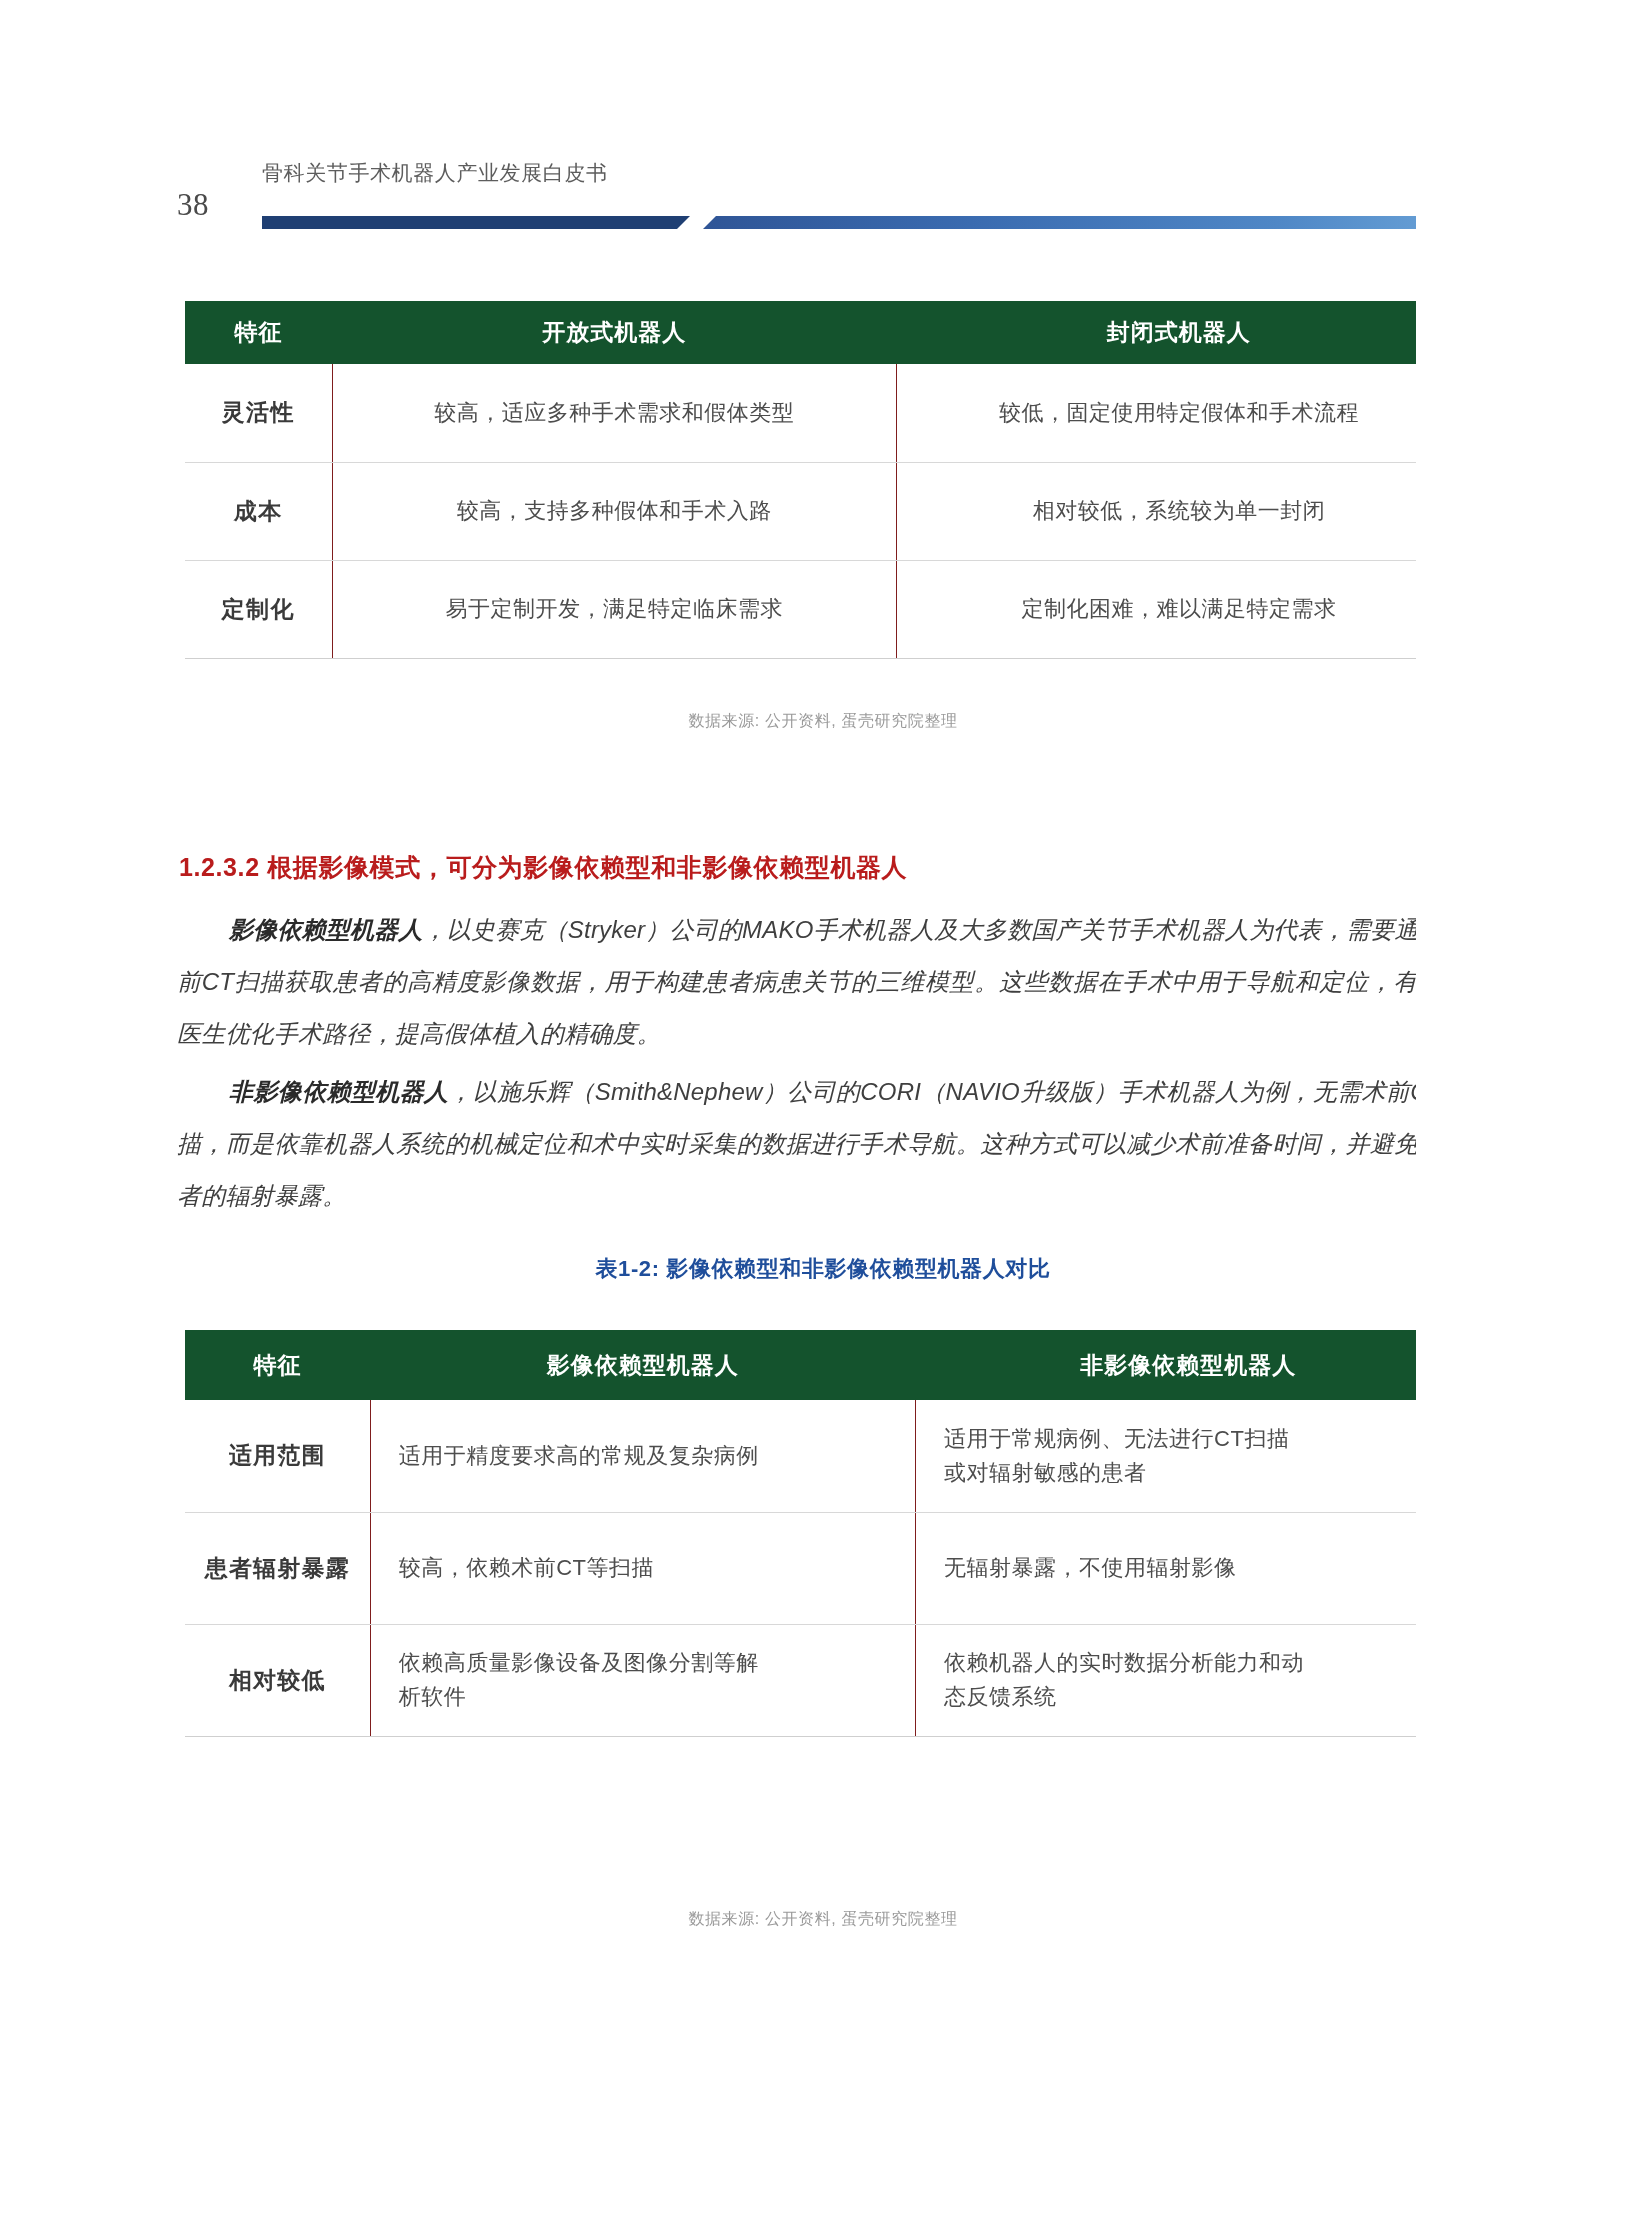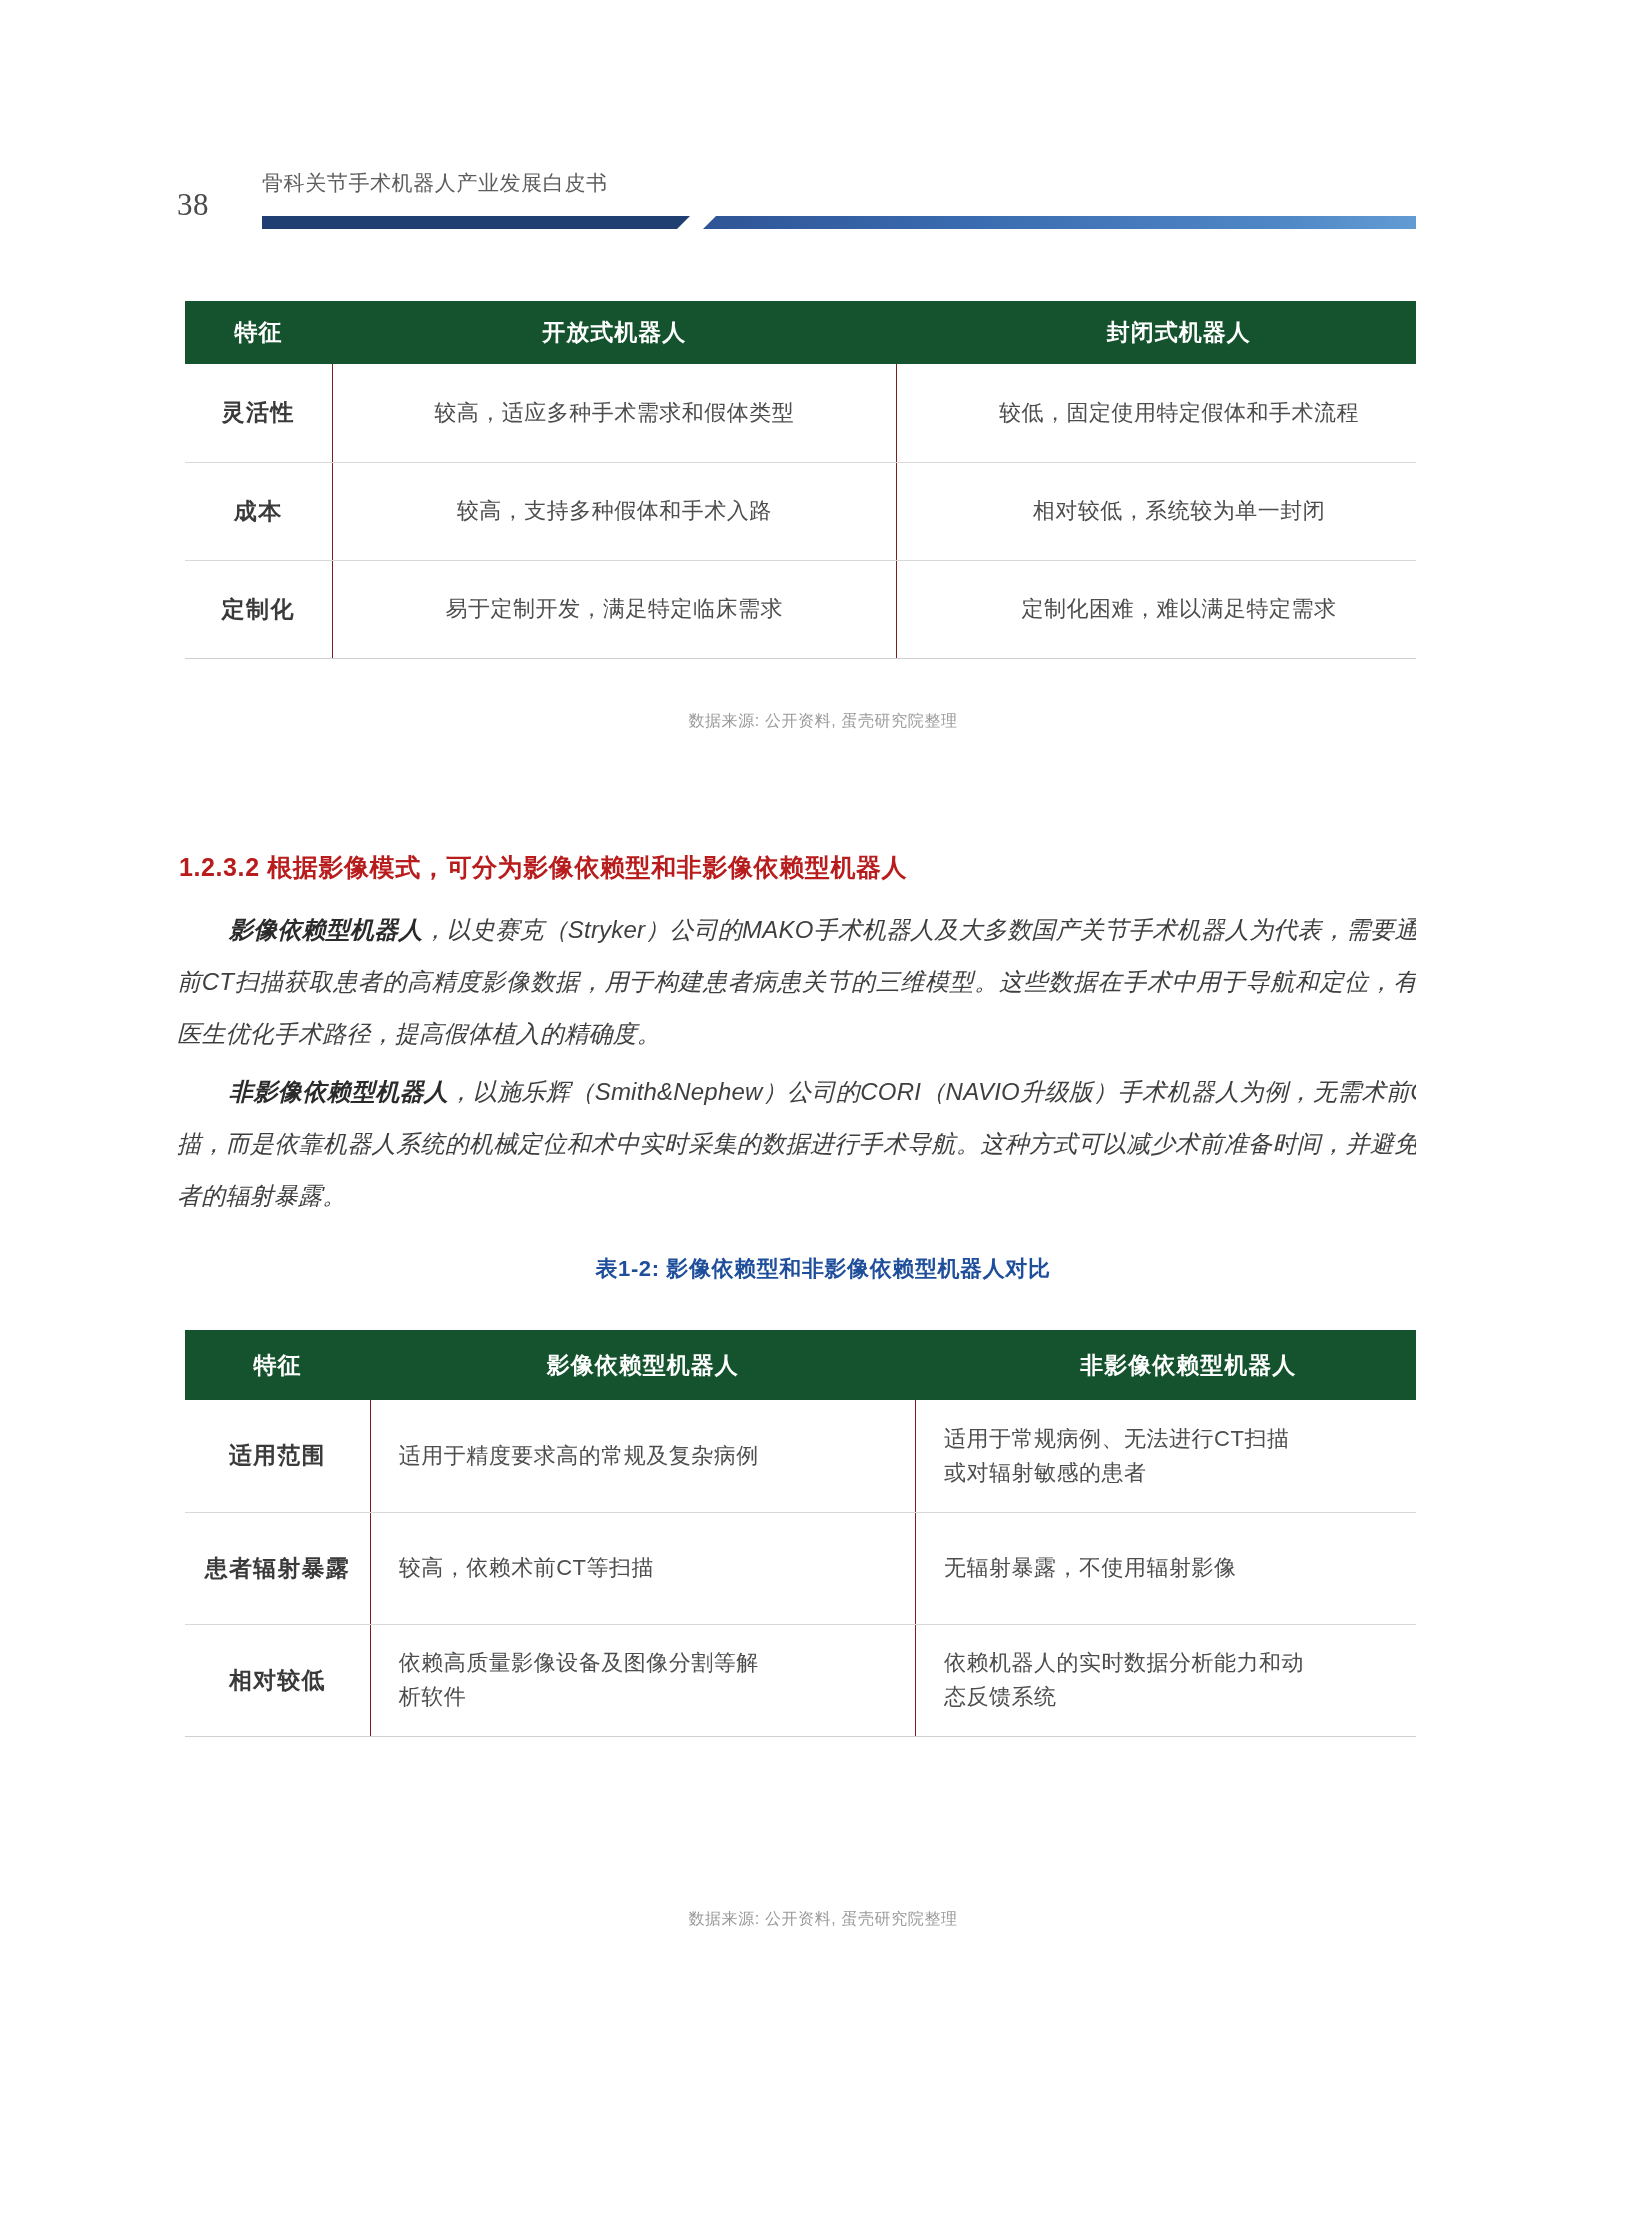--- a/index.html
+++ b/index.html
@@ -41,21 +41,21 @@
     top: 28px;
     font-size: 31px;
     line-height: 1;
     color: #4a4a4a;
     letter-spacing: 0.5px;
     font-family: "Liberation Serif", "DejaVu Serif", serif;
   }
   .header-title {
     position: absolute;
     left: 262px;
-    top: 10px;
+    top: 0;
     font-size: 21px;
     line-height: 1.1;
     color: #5d5d5d;
     letter-spacing: 0.6px;
     white-space: nowrap;
   }
   .header-rule {
     position: absolute;
     left: 262px;
     top: 55px;

